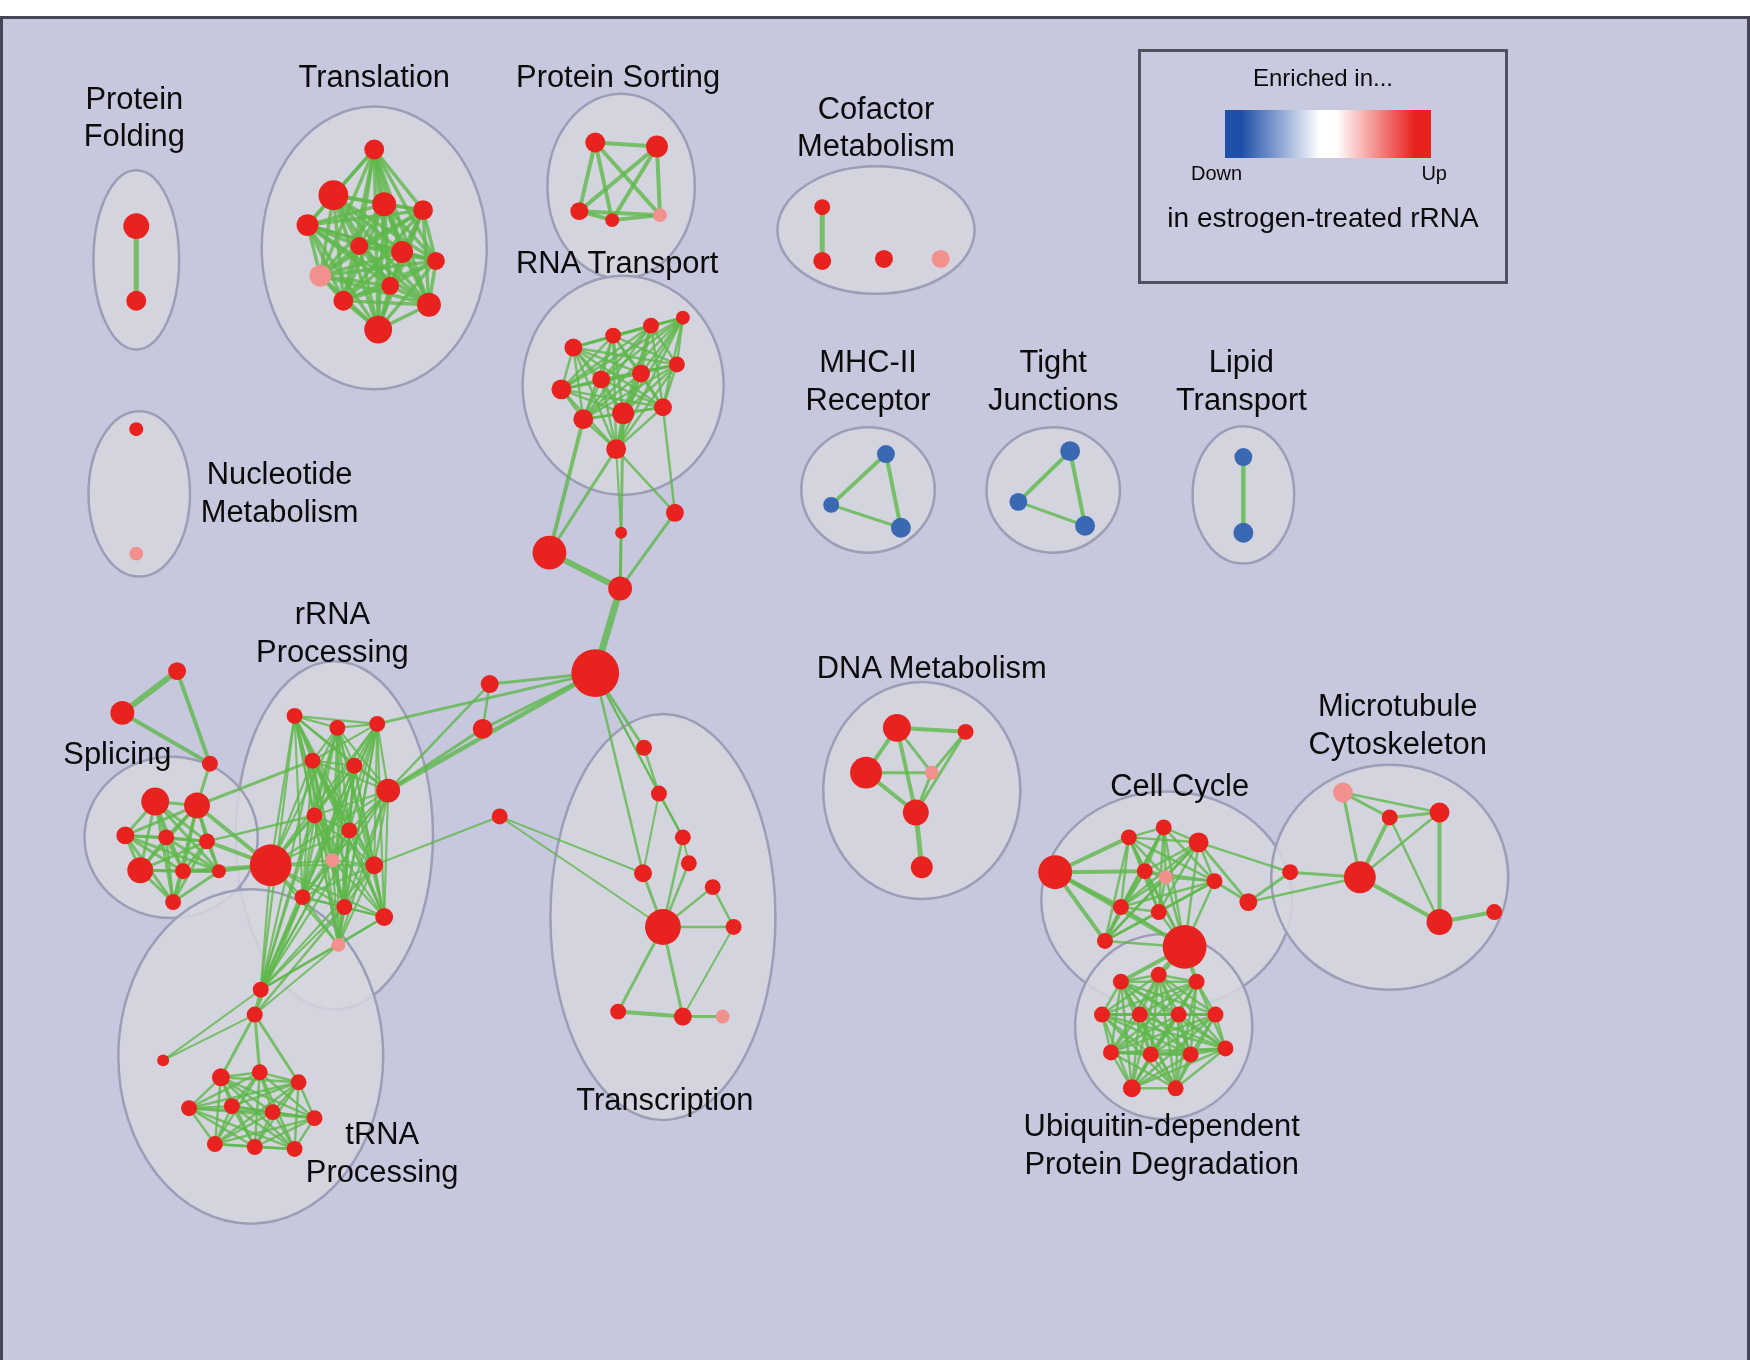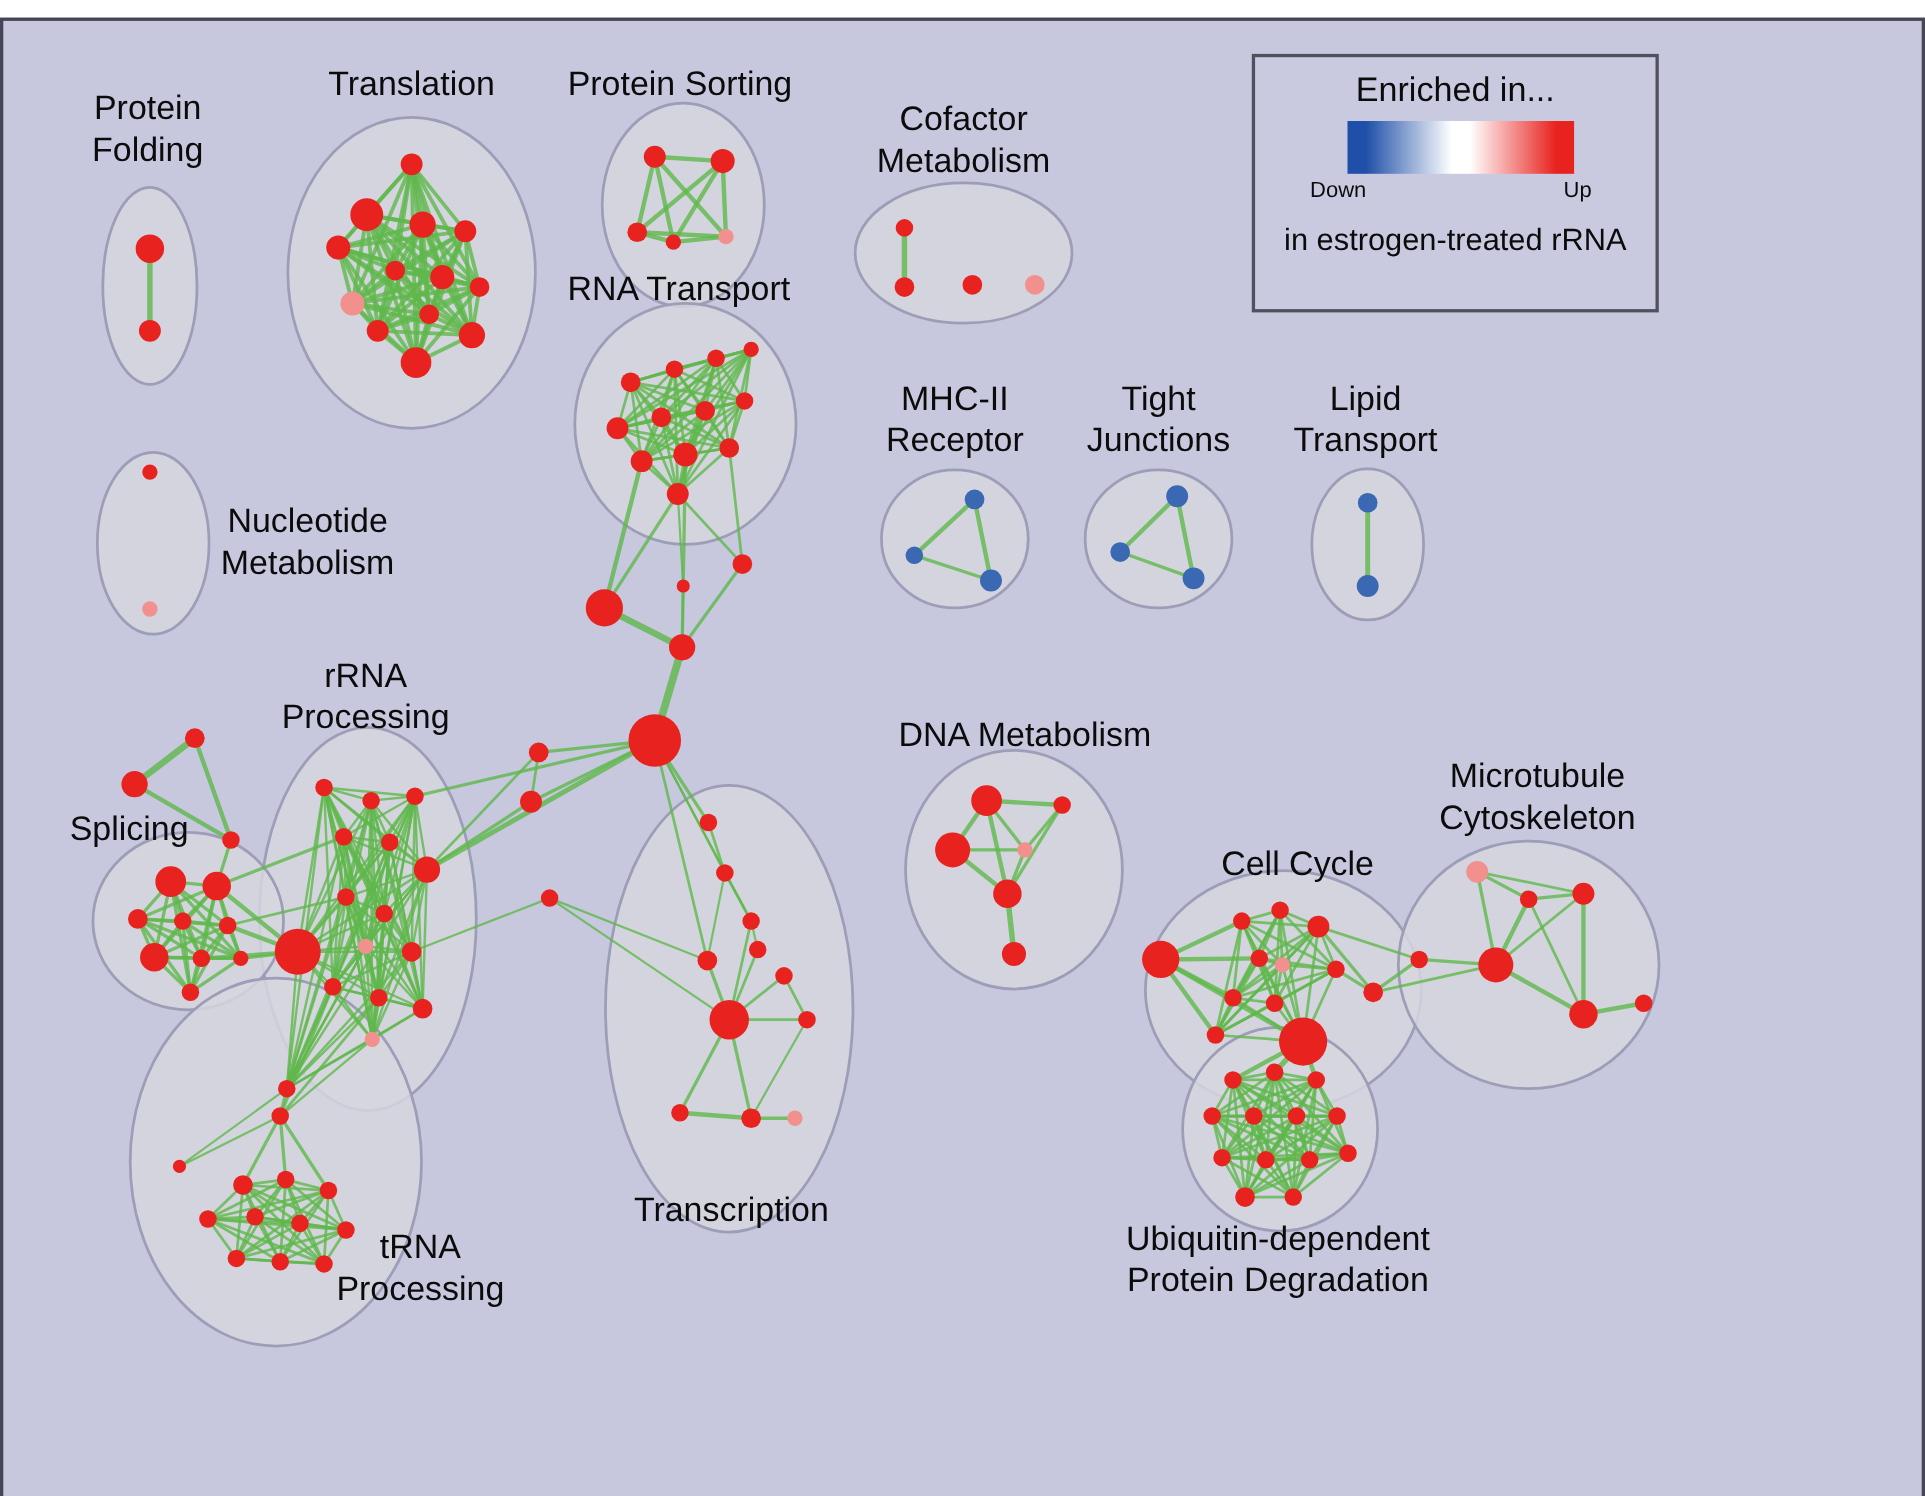--- a/index.html
+++ b/index.html
@@ -7,21 +7,21 @@
     position:relative;width:1750px;height:1360px;box-sizing:border-box;
     background:#c7c8de;border:3px solid #454556;overflow:hidden;
     font-family:"Liberation Sans","DejaVu Sans",sans-serif;
     margin-top:16px;
   }
   #network{position:absolute;left:0;top:0;width:100%;height:100%;}
   .legend{
     position:absolute;left:1135px;top:30px;width:370px;height:235px;
     box-sizing:border-box;border:3px solid #50505f;background:#c9cadf;
   }
-  .legend-title{position:absolute;top:12px;left:0;width:100%;text-align:center;font-size:31px;color:#0b0b0b;}
+  .legend-title{position:absolute;top:12px;left:0;width:100%;text-align:center;font-size:24px;color:#0b0b0b;}
   .legend-bar{position:absolute;left:84px;top:58px;width:206px;height:48px;}
   .legend-labels{position:absolute;left:50px;top:110px;width:256px;display:flex;justify-content:space-between;font-size:20px;color:#0b0b0b;}
   .legend-caption{position:absolute;top:148px;left:0;width:100%;text-align:center;font-size:28px;line-height:36px;color:#0b0b0b;}
 </style>
 </head>
 <body>
 
 <div class="figure">
   <svg id="network" xmlns="http://www.w3.org/2000/svg" viewBox="0 0 1750 1360">
       <ellipse cx="133" cy="242" rx="43" ry="90" fill="#d6d6df" fill-opacity="0.85" stroke="#9c9db6" stroke-width="2.5"></ellipse>

